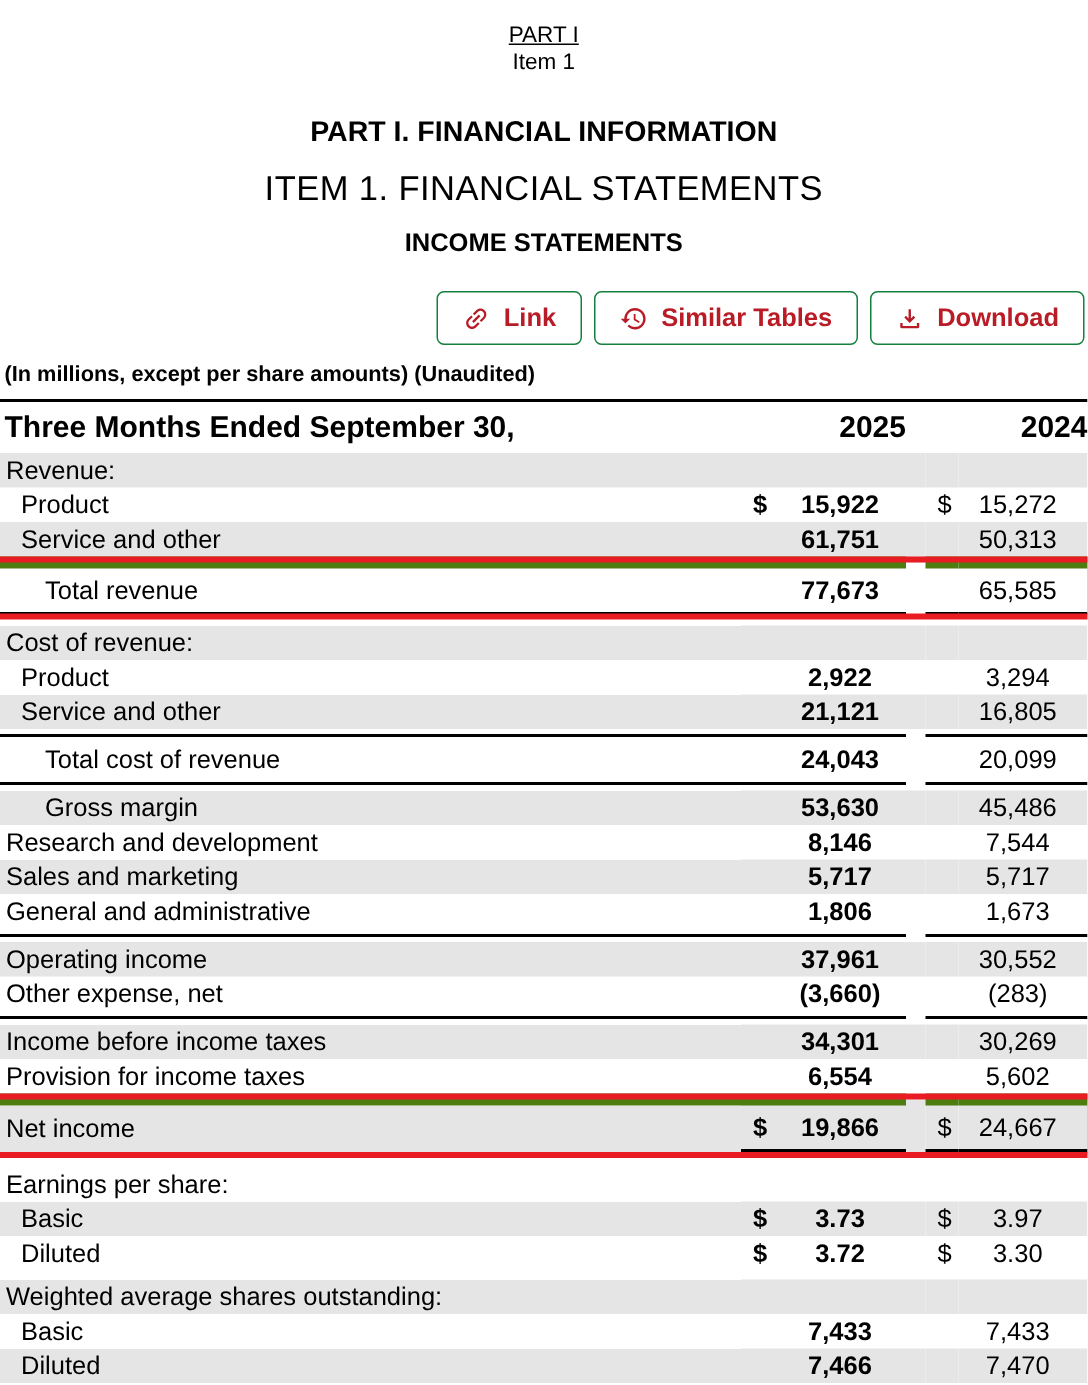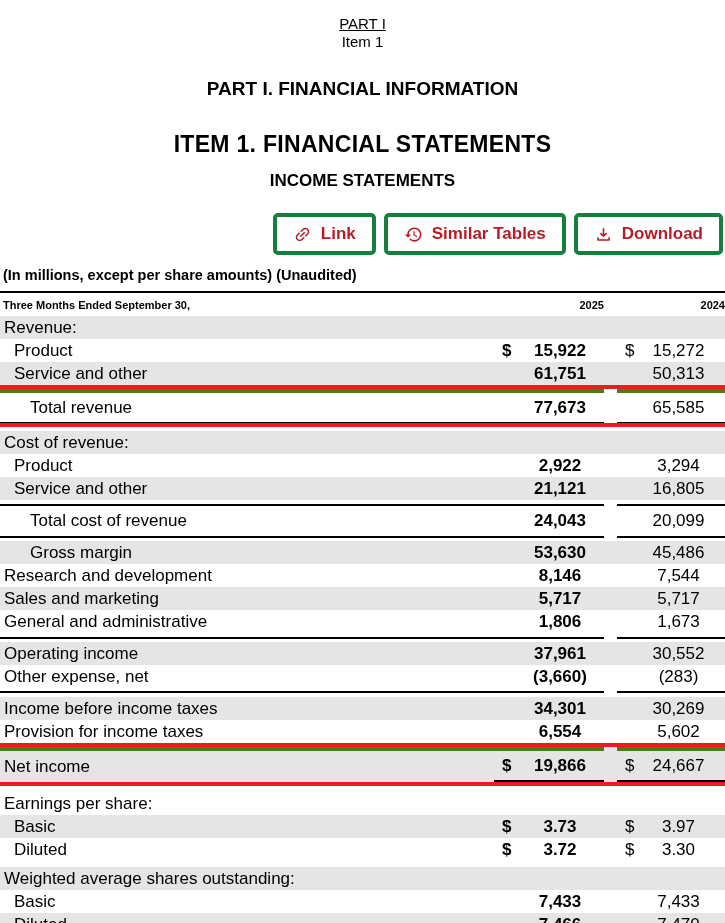--- a/index.html
+++ b/index.html
@@ -10,45 +10,45 @@
     color:#000;
   }
   .page { width:725px; padding-top:15px; }
 
   
   .top-links { text-align:center; font-size:15px; line-height:18px; }
   .part-link { text-decoration:underline; cursor:pointer; }
 
   
   .h1 { text-align:center; font-weight:bold; font-size:19px;  margin-top:27px; }
-  .h2 { text-align:center; font-weight:bold; font-size:23px;  margin-top:31px; letter-spacing:.3px; }
+  .h2 { text-align:center; font-weight:normal; font-size:23px;  margin-top:12px; letter-spacing:.3px; }
   .h3 { text-align:center; font-weight:bold; font-size:17px;  margin-top:13px; }
 
   
   .toolbar { display:flex; justify-content:flex-end; gap:8px; margin:22px 2px 12px 0; }
   .btn {
     display:flex; align-items:center; gap:9px;
-    background:#fff; border:4px solid #15803d; border-radius:5px;
+    background:#fff; border:1px solid #15803d; border-radius:5px;
     padding:7px 16px; font-family:"Liberation Sans",sans-serif;
     font-weight:bold; font-size:17px; color:#b91c26; cursor:pointer;
   }
   .btn svg { display:block; }
 
   
   .caption {
     font-weight:bold; font-size:14.5px; padding:0 0 8px 3px;
     border-bottom:2px solid #000;
   }
   table { width:100%; border-collapse:collapse; table-layout:fixed; font-size:17px; }
   col.c-cur  { width:22px; }
   col.c-val  { width:88px; }
   col.c-gap  { width:13px; }
   col.c-val2 { width:86px; }
 
-  th { font-size:11px; font-weight:bold; padding:6px 0 5px; }
+  th { font-size:20px; font-weight:bold; padding:6px 0 5px; }
   th.lab { text-align:left; padding-left:3px; }
   th.num { text-align:right; }
 
   td { padding:3px 0; line-height:17px; vertical-align:middle; }
   td.lab { text-align:left; white-space:nowrap; overflow:hidden; }
   td.cur { text-align:left; padding-left:8px; }
   td.num { text-align:center; white-space:nowrap; }
   td.num.last { padding-right:7px; }
   .b { font-weight:bold; }
 

